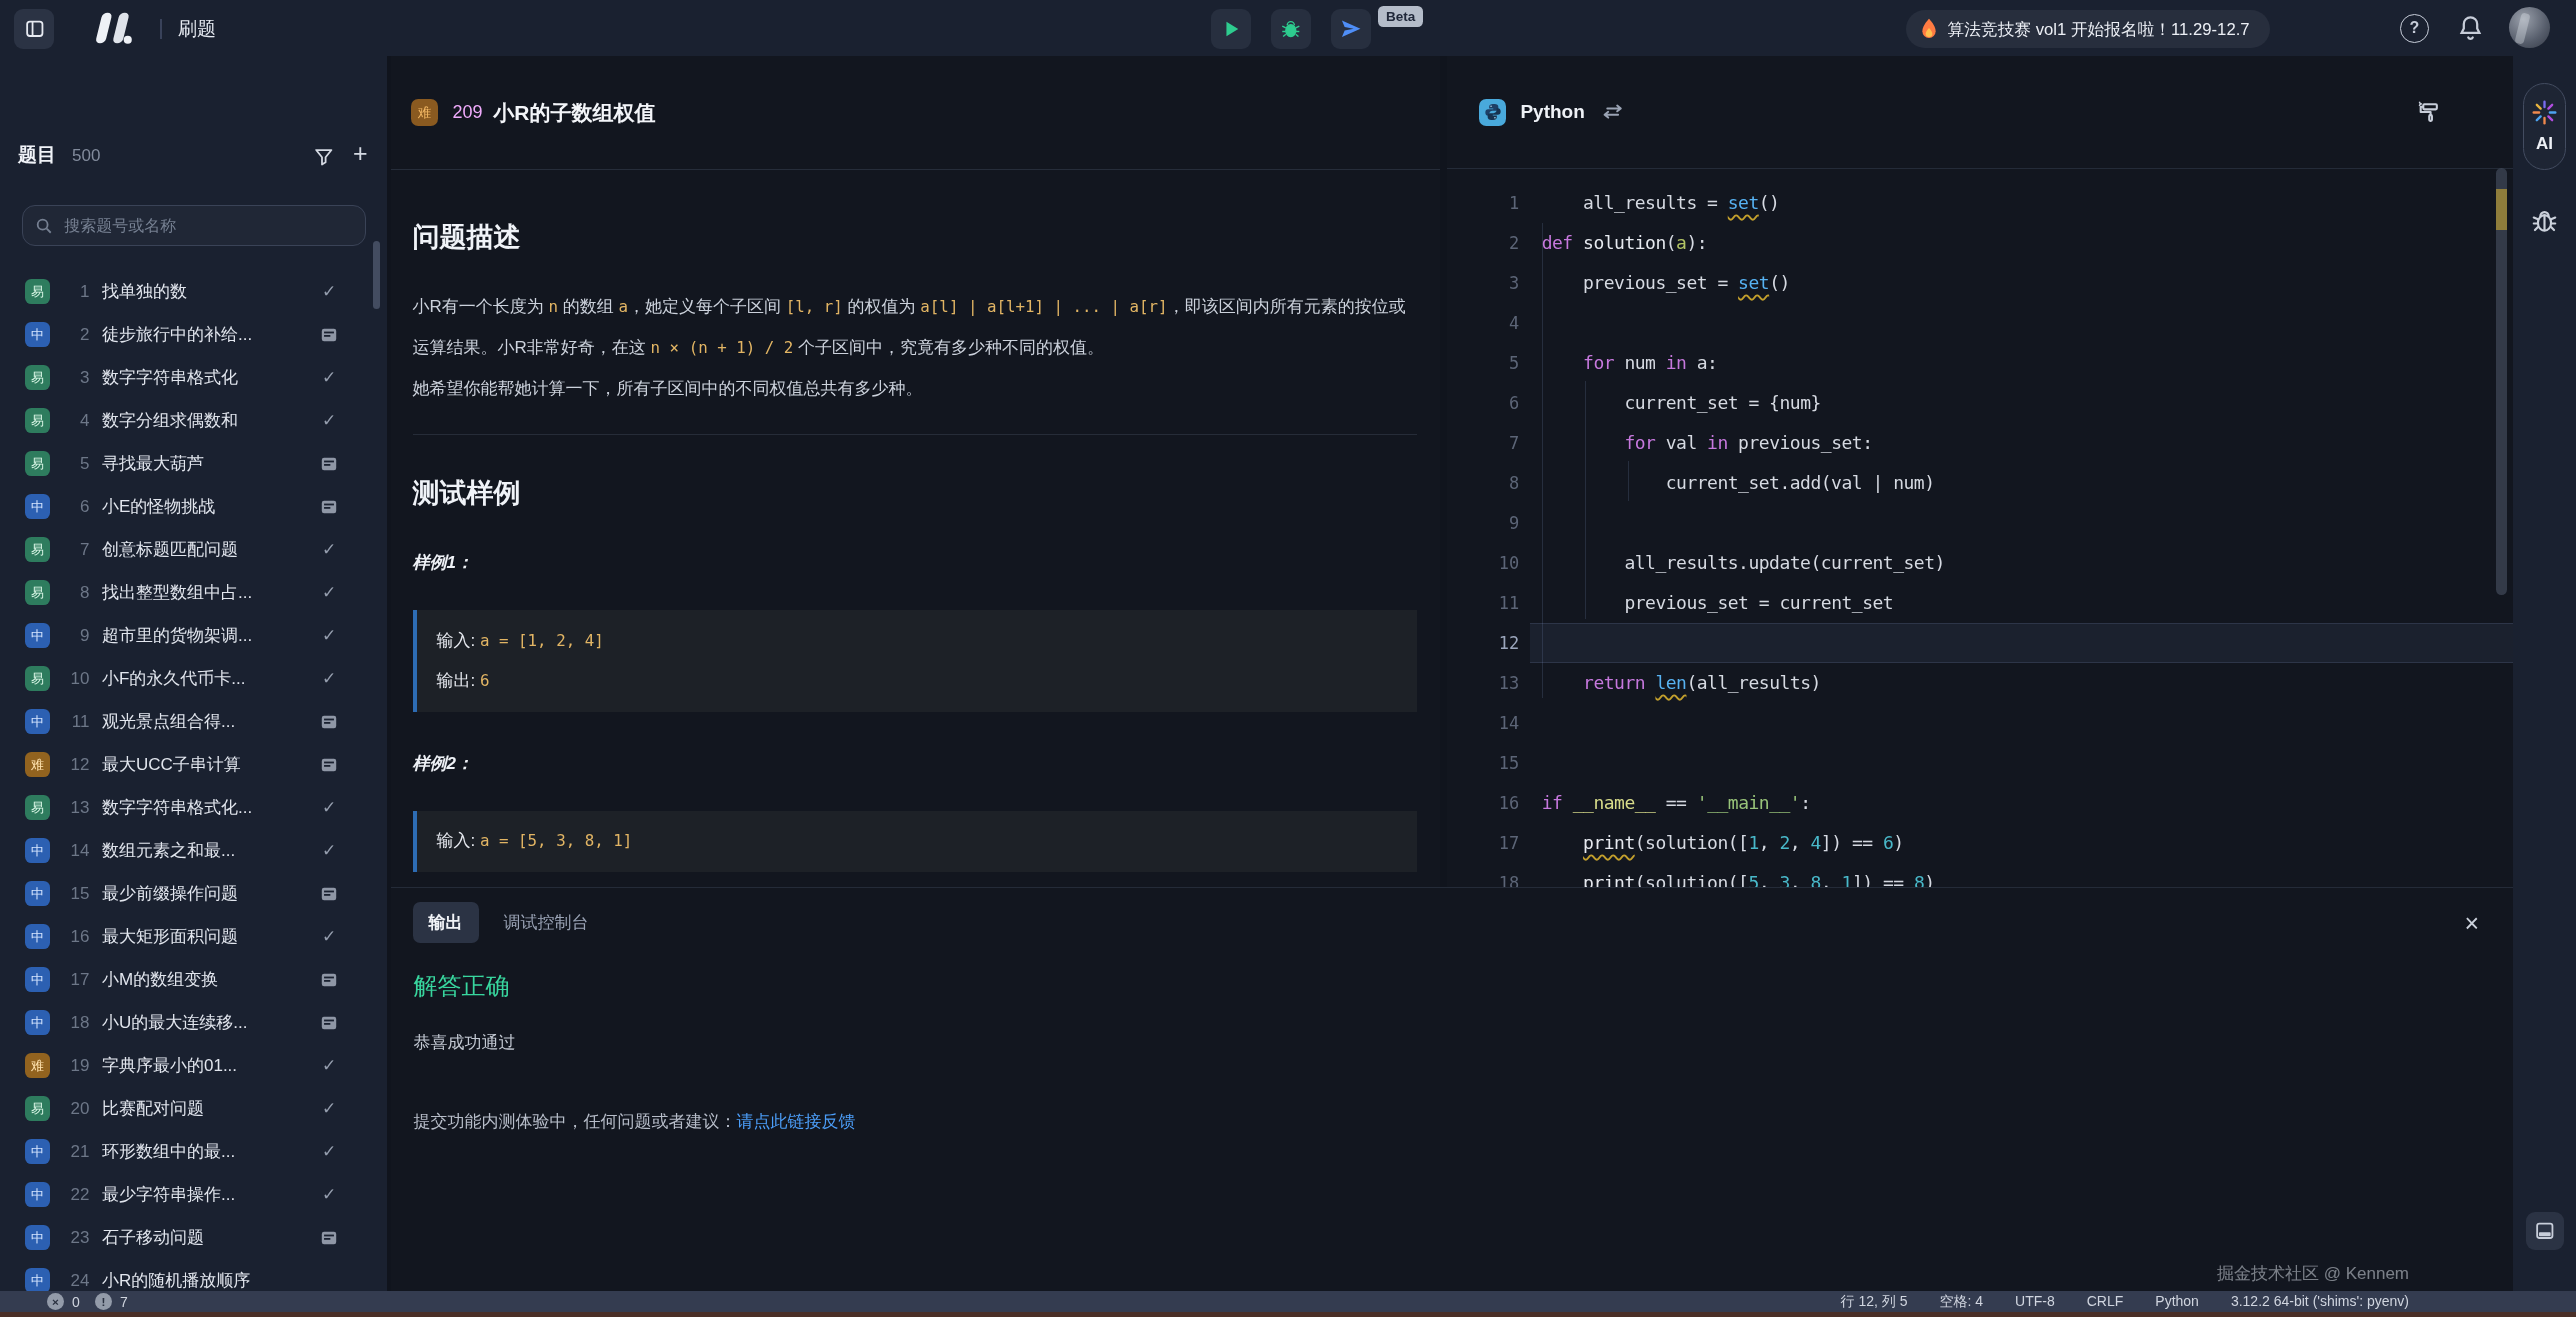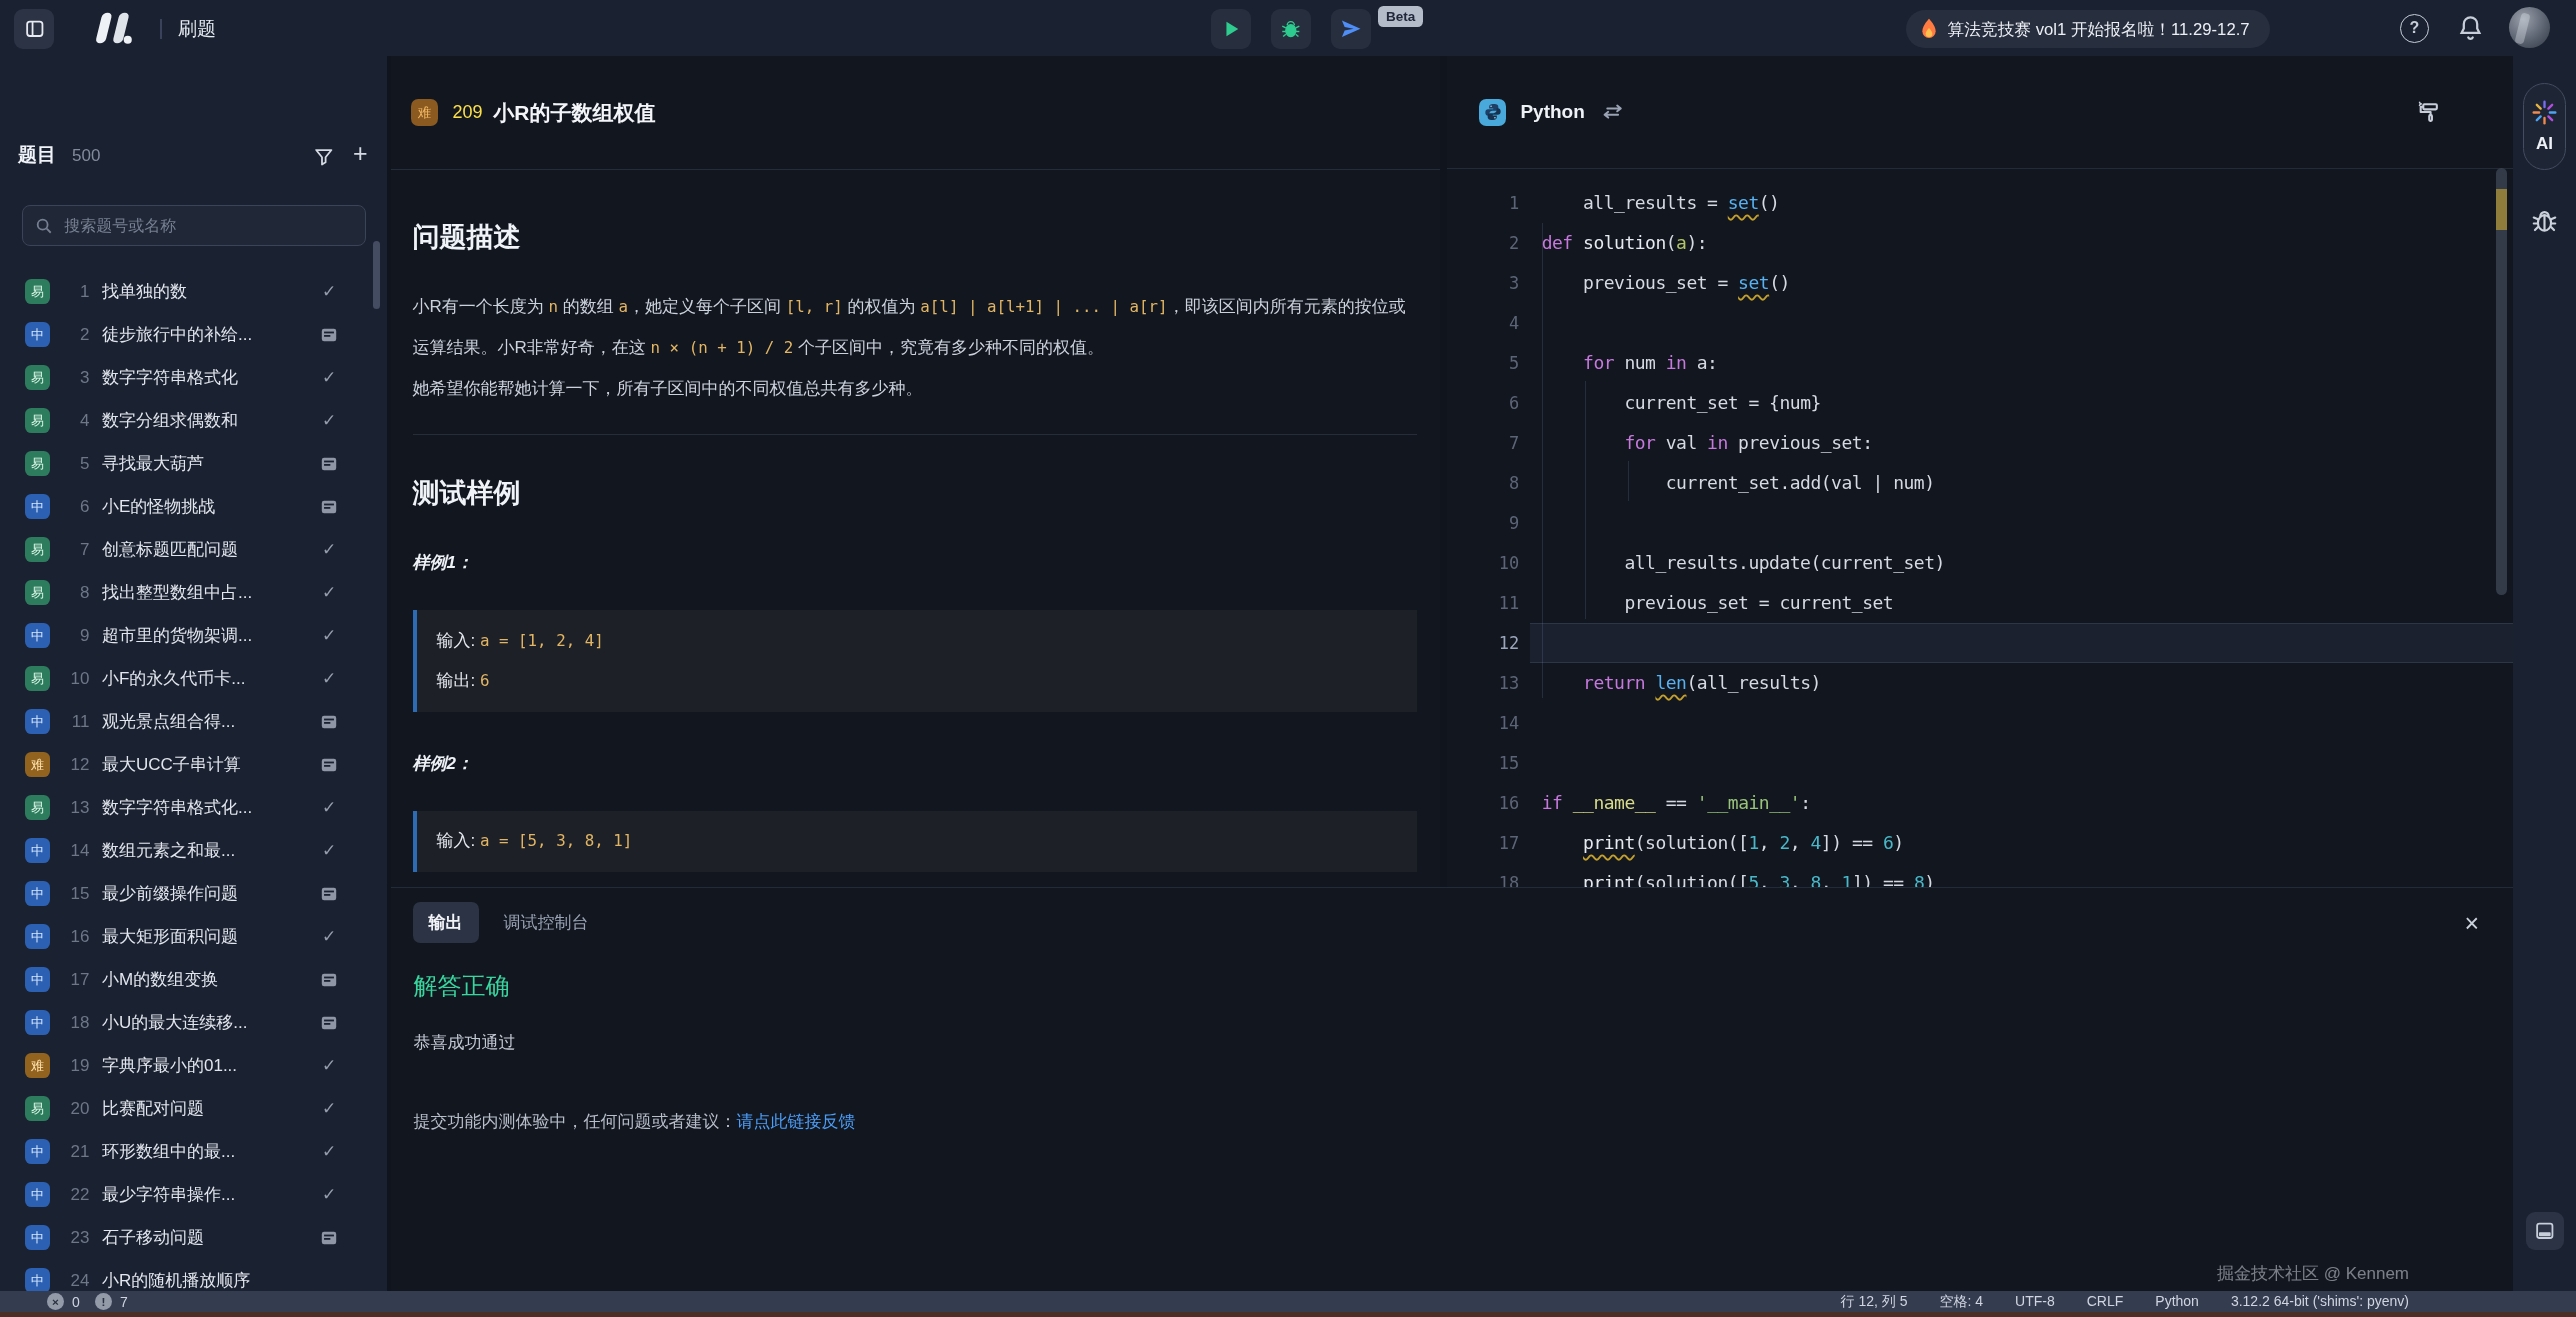--- a/index.html
+++ b/index.html
@@ -26,21 +26,21 @@
   .avatar::after{content:"";position:absolute;left:9px;top:5.4px;width:9px;height:31px;background:rgba(230,235,240,.35);
           transform:rotate(14deg);border-radius:3.6px;}
   
   .sidebar{position:absolute;left:0;top:56px;width:387px;height:1235px;background:#1a2130;}
   .sb-head{position:absolute;left:18px;top:86px;display:flex;align-items:baseline;gap:16px;}
   .sb-title{font-size:19px;font-weight:700;color:#f0f3f8;}
   .sb-count{font-size:17px;color:#828b9c;}
   .sb-filter{position:absolute;left:313px;top:90px;cursor:pointer;}
   .sb-plus{position:absolute;left:353px;top:83px;font-size:25px;color:#d4d9e2;cursor:pointer;font-weight:400;}
   .sb-search{position:absolute;left:21.6px;top:149px;width:344px;height:41px;background:#202736;border:0.9px solid #3a4357;
-             border-radius:8px;display:flex;align-items:center;gap:9px;padding:0 12.6px;box-sizing:border-box;}
+             border-radius:13px;display:flex;align-items:center;gap:9px;padding:0 12.6px;box-sizing:border-box;}
   .sb-search input{background:transparent;border:none;outline:none;color:#aeb6c6;font-size:16px;width:270px;
              font-family:"Liberation Sans","DejaVu Sans",sans-serif;}
   .sb-search input::placeholder{color:#76descr;color:#768092;}
   .plist{position:absolute;left:0;top:214px;width:387px;}
   .prow{height:43px;display:flex;align-items:center;padding-left:25px;cursor:pointer;}
   .pbadge{width:25px;height:25px;border-radius:6.3px;display:flex;align-items:center;justify-content:center;
           font-size:13px;flex:0 0 auto;}
   .pbadge.easy{background:#2e7c5e;color:#d9f6e6;}
   .pbadge.mid{background:#2c60b2;color:#d6e6ff;}
   .pbadge.hard{background:#92631f;color:#ffe3b0;}
@@ -48,21 +48,21 @@
   .ptitle{margin-left:12.6px;font-size:17px;color:#e2e6ee;white-space:nowrap;overflow:hidden;width:180px;}
   .pstat{margin-left:auto;margin-right:47px;width:21.6px;display:flex;justify-content:center;color:#949dad;font-size:17px;}
   .sb-scroll{position:absolute;left:373px;top:185px;width:7.2px;height:68px;border-radius:3.6px;background:#434c60;}
   
   .panel{position:absolute;background:#12161f;overflow:hidden;}
   
   .prob{left:391px;top:56px;width:1049px;height:832px;}
   .prob-head{height:113px;display:flex;align-items:center;padding-left:20px;border-bottom:0.9px solid #262d3a;}
   .prob-badge{width:27px;height:27px;border-radius:7.2px;background:#8a5a20;color:#f2b763;font-size:13.5px;
               display:flex;align-items:center;justify-content:center;}
-  .prob-num{margin-left:14.4px;color:#fde047;font-size:18px;}
+  .prob-num{margin-left:14.4px;color:#f0abfc;font-size:18px;}
   .prob-title{margin-left:10.8px;color:#f3f5f9;font-size:21px;font-weight:700;}
   .prob-body{padding:0 23.4px 0 21.6px;}
   .h2{font-size:27px;font-weight:700;color:#f0f3f8;}
   .desc-h{margin-top:49px;}
   .desc{margin-top:31px;font-size:17px;line-height:41px;color:#ccd2dc;}
   .icode{font-family:"DejaVu Sans Mono",monospace;color:#e2b564;font-size:15.8px;}
   .rule{border:none;border-top:0.9px solid #262c38;margin:25px 0 0 0;}
   .ex-h{margin-top:40px;}
   .ex-label{margin-top:40px;font-size:17px;font-weight:700;font-style:italic;color:#eef1f6;}
   .ex-block{margin-top:36px;background:#1d2127;border-left:4.5px solid #2d6cb4;padding:10.8px 0 10.8px 20px;}

